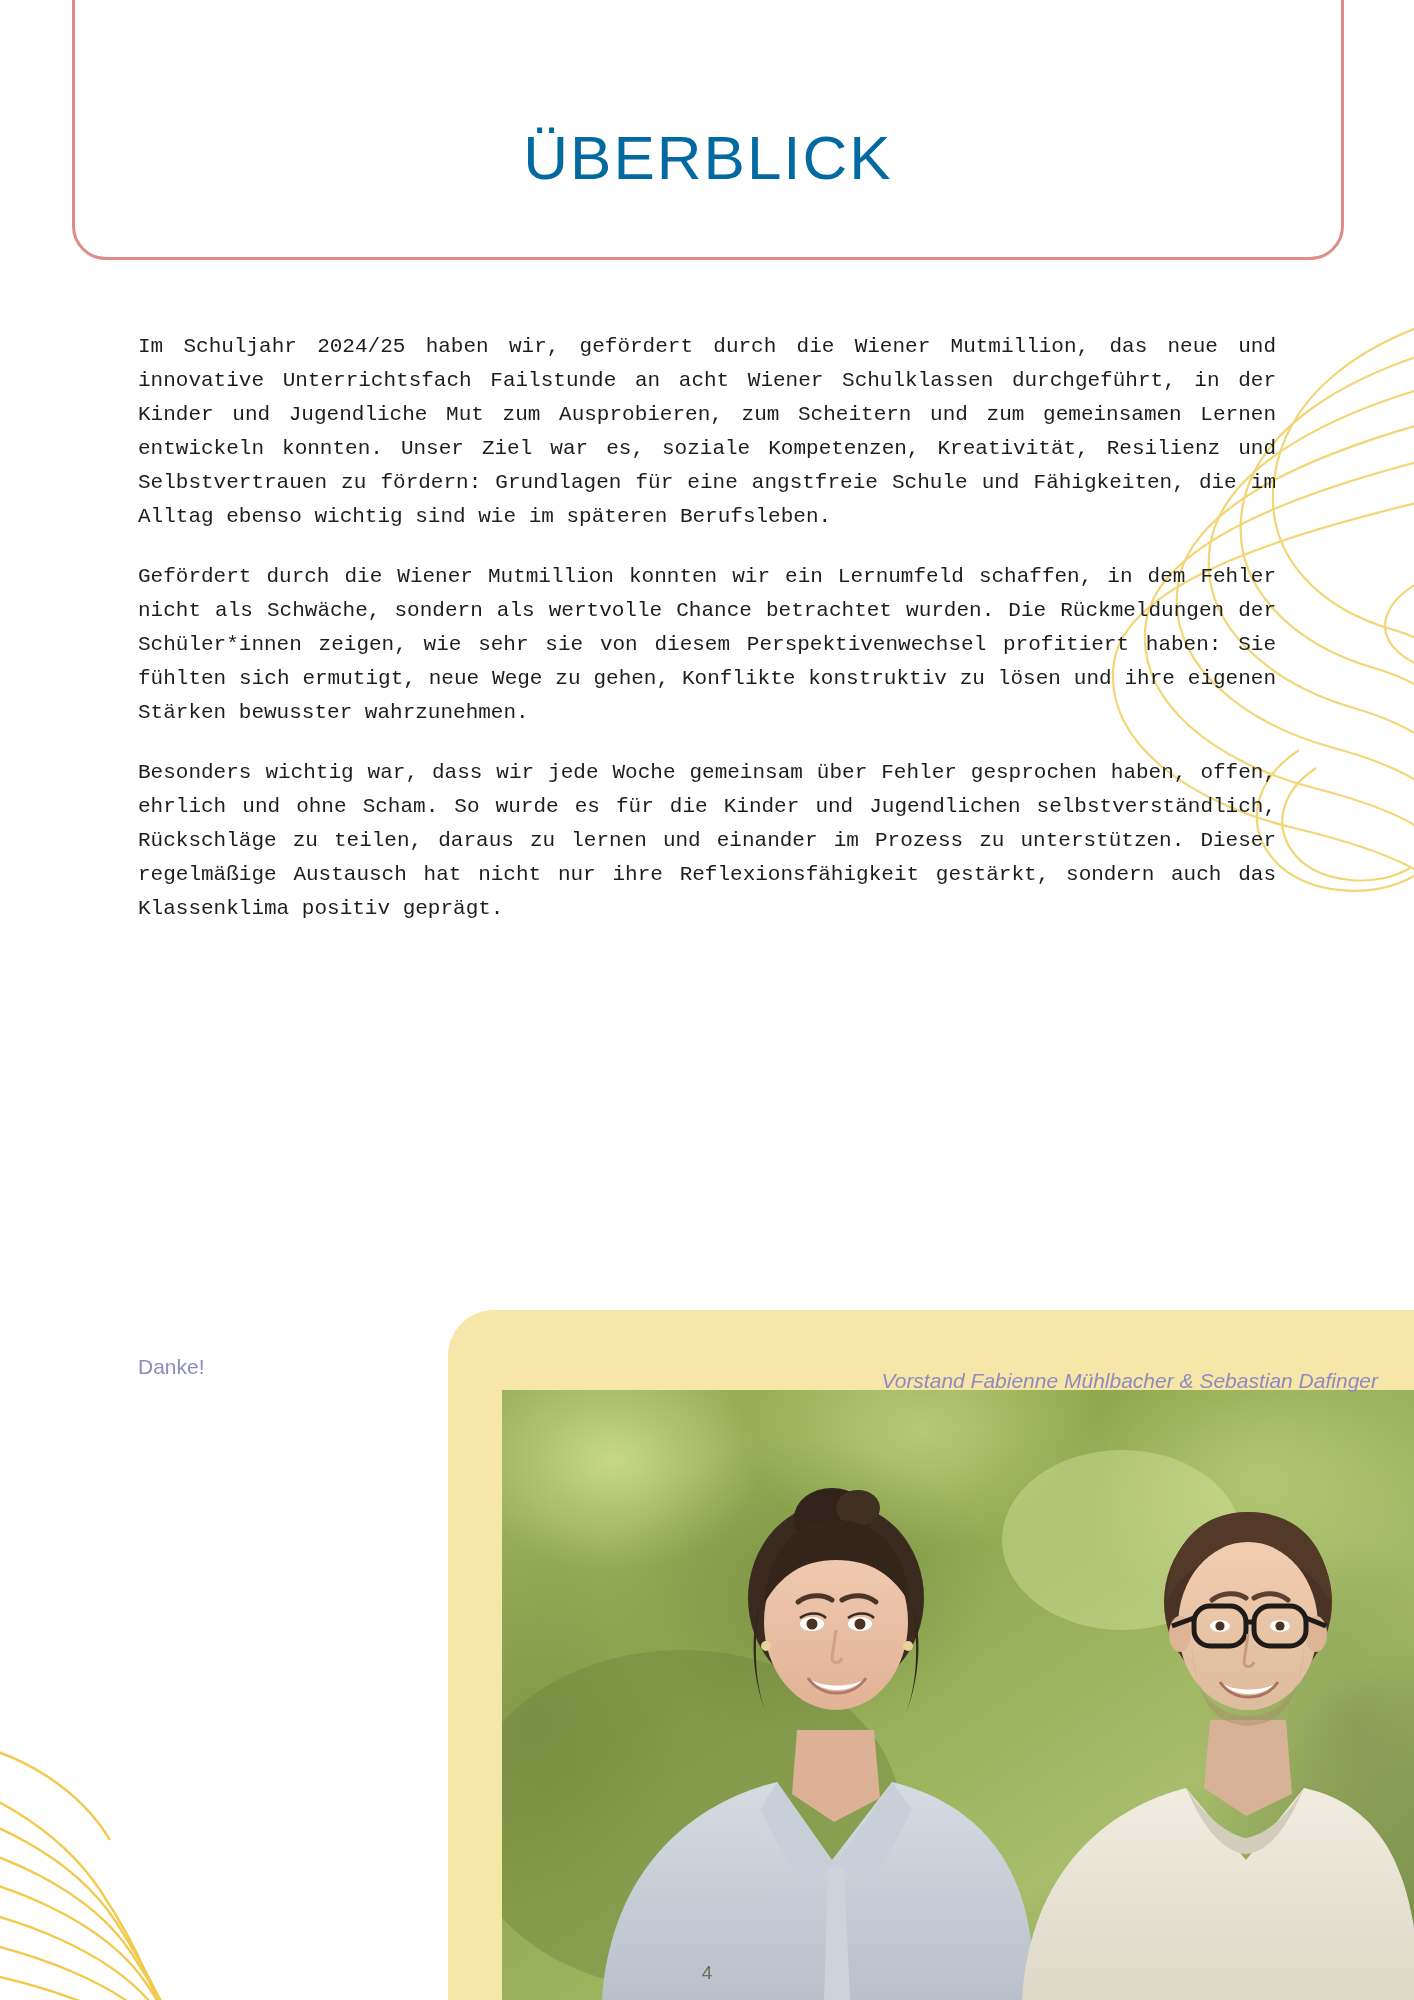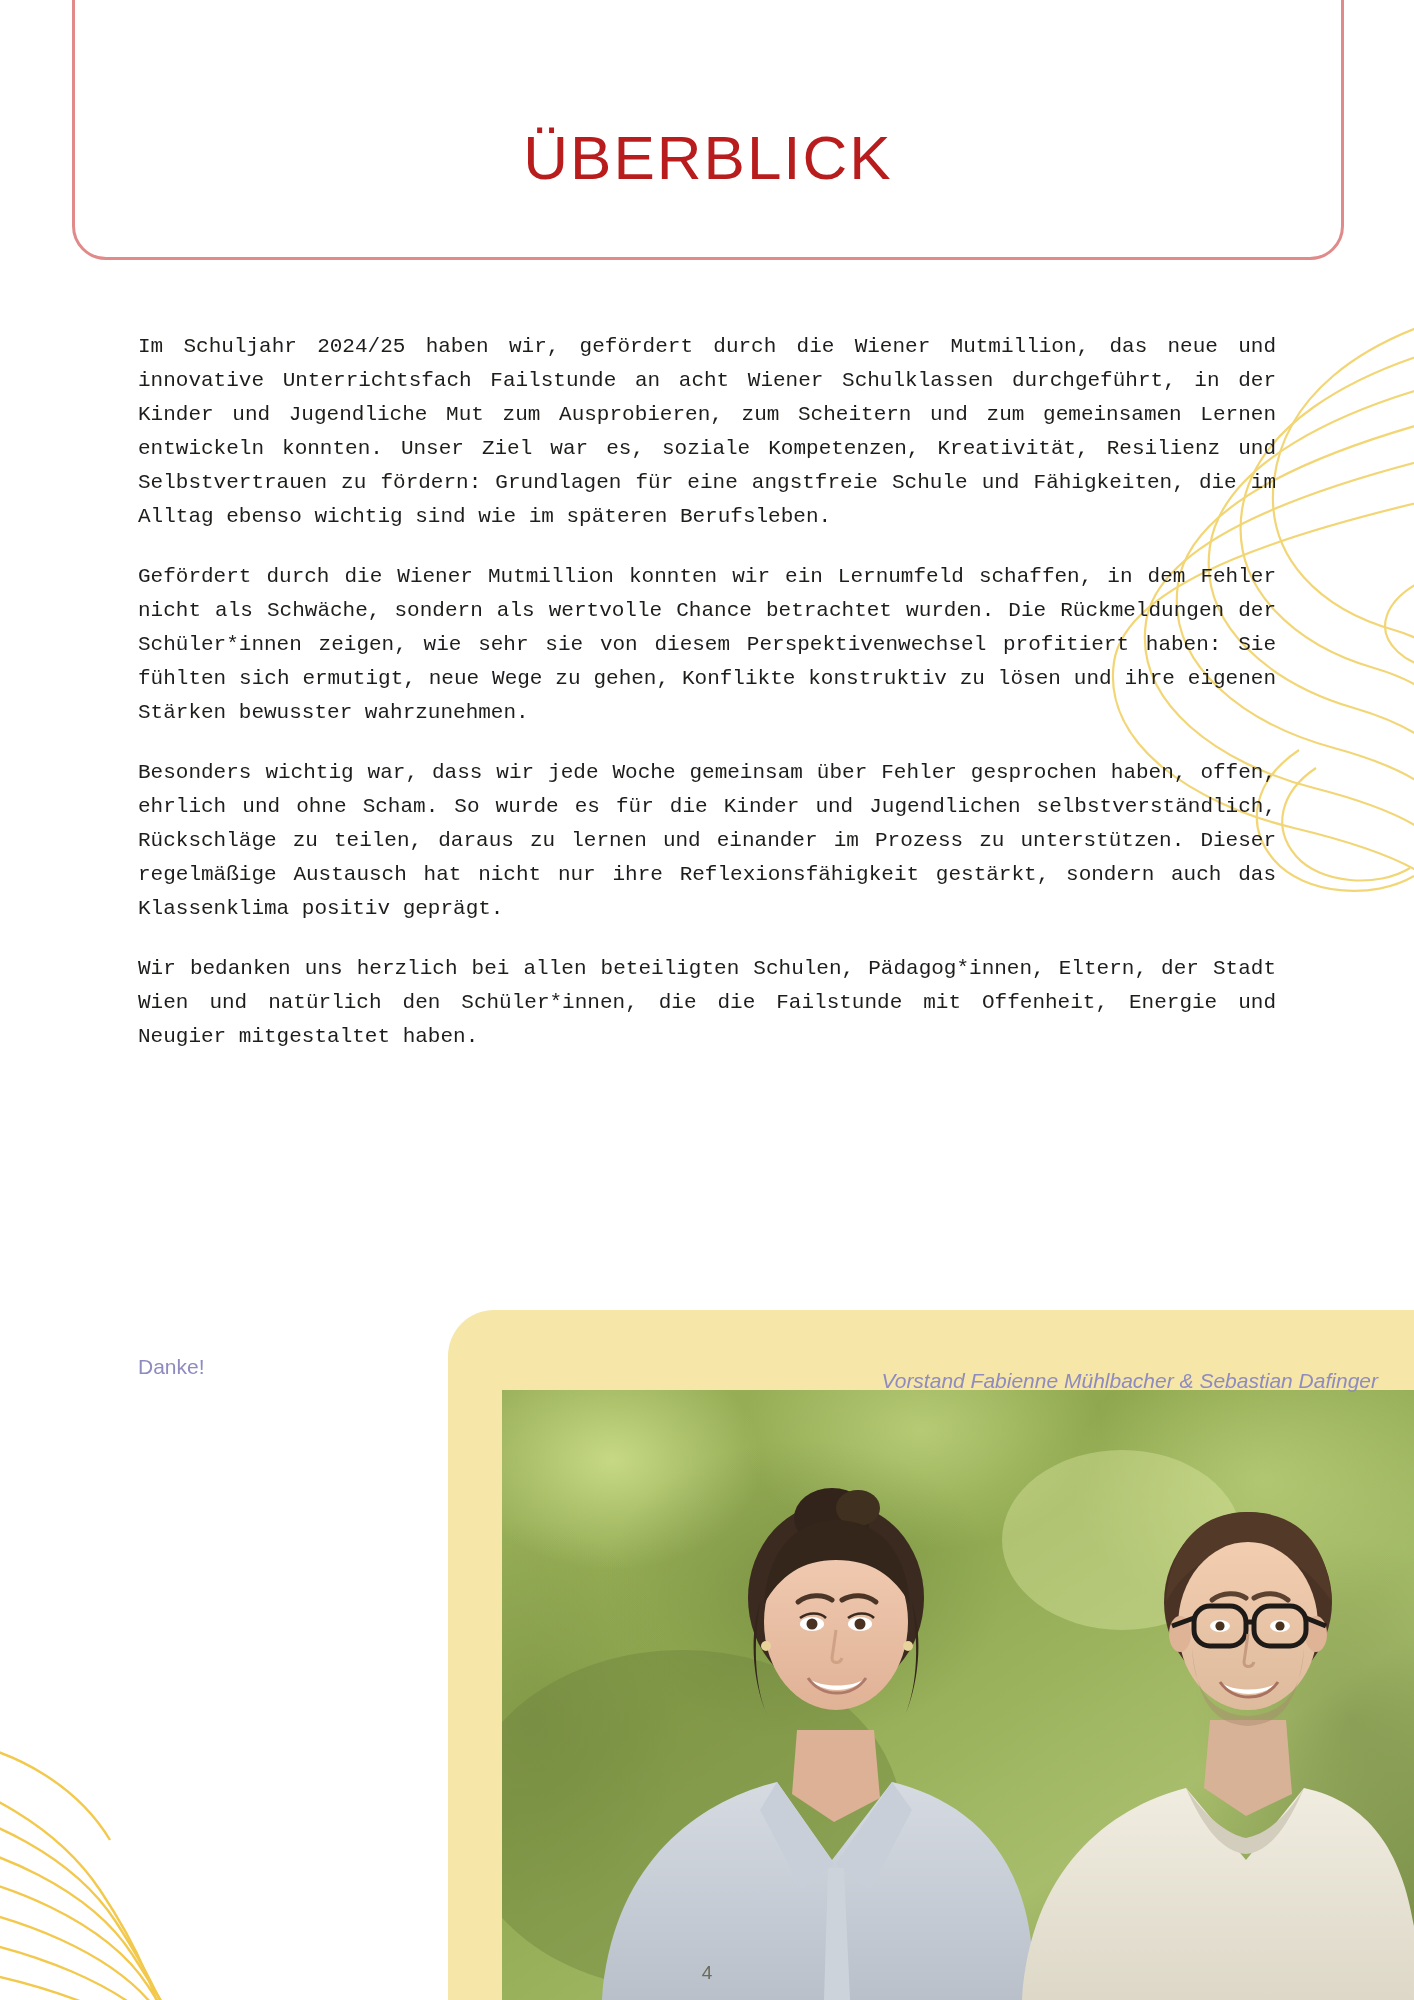--- a/index.html
+++ b/index.html
@@ -35,21 +35,21 @@
     z-index: 2;
   }
   .header-title {
     position: absolute;
     left: 72px;
     top: 122px;
     width: 1272px;
     text-align: center;
     font-size: 62px;
     letter-spacing: 2px;
-    color: #b91c1c;
+    color: #0369a1;
     font-weight: 400;
     z-index: 3;
   }
 
   
   .content {
     position: absolute;
     left: 138px;
     top: 330px;
     width: 1138px;
@@ -163,21 +163,20 @@
   </svg>
 </div>
 
 <div class="header-frame"></div>
 <div class="header-title">ÜBERBLICK</div>
 
 <div class="content">
   <p class="body">Im Schuljahr 2024/25 haben wir, gefördert durch die Wiener Mutmillion, das neue und innovative Unterrichtsfach Failstunde an acht Wiener Schulklassen durchgeführt, in der Kinder und Jugendliche Mut zum Ausprobieren, zum Scheitern und zum gemeinsamen Lernen entwickeln konnten. Unser Ziel war es, soziale Kompetenzen, Kreativität, Resilienz und Selbstvertrauen zu fördern: Grundlagen für eine angstfreie Schule und Fähigkeiten, die im Alltag ebenso wichtig sind wie im späteren Berufsleben.</p>
   <p class="body">Gefördert durch die Wiener Mutmillion konnten wir ein Lernumfeld schaffen, in dem Fehler nicht als Schwäche, sondern als wertvolle Chance betrachtet wurden. Die Rückmeldungen der Schüler*innen zeigen, wie sehr sie von diesem Perspektivenwechsel profitiert haben: Sie fühlten sich ermutigt, neue Wege zu gehen, Konflikte konstruktiv zu lösen und ihre eigenen Stärken bewusster wahrzunehmen.</p>
   <p class="body">Besonders wichtig war, dass wir jede Woche gemeinsam über Fehler gesprochen haben, offen, ehrlich und ohne Scham. So wurde es für die Kinder und Jugendlichen selbstverständlich, Rückschläge zu teilen, daraus zu lernen und einander im Prozess zu unterstützen. Dieser regelmäßige Austausch hat nicht nur ihre Reflexionsfähigkeit gestärkt, sondern auch das Klassenklima positiv geprägt.</p>
-  <p class="body">Wir bedanken uns herzlich bei allen beteiligten Schulen, Pädagog*innen, Eltern, der Stadt Wien und natürlich den Schüler*innen, die die Failstunde mit Offenheit, Energie und Neugier mitgestaltet haben.</p>
 </div>
 
 <div class="danke">Danke!</div>
 
 <div class="photo-card"></div>
 <div class="caption">Vorstand Fabienne Mühlbacher &amp; Sebastian Dafinger</div>
 
 <div class="photo">
   <svg width="912" height="610" viewBox="0 0 912 610">
     <defs>

